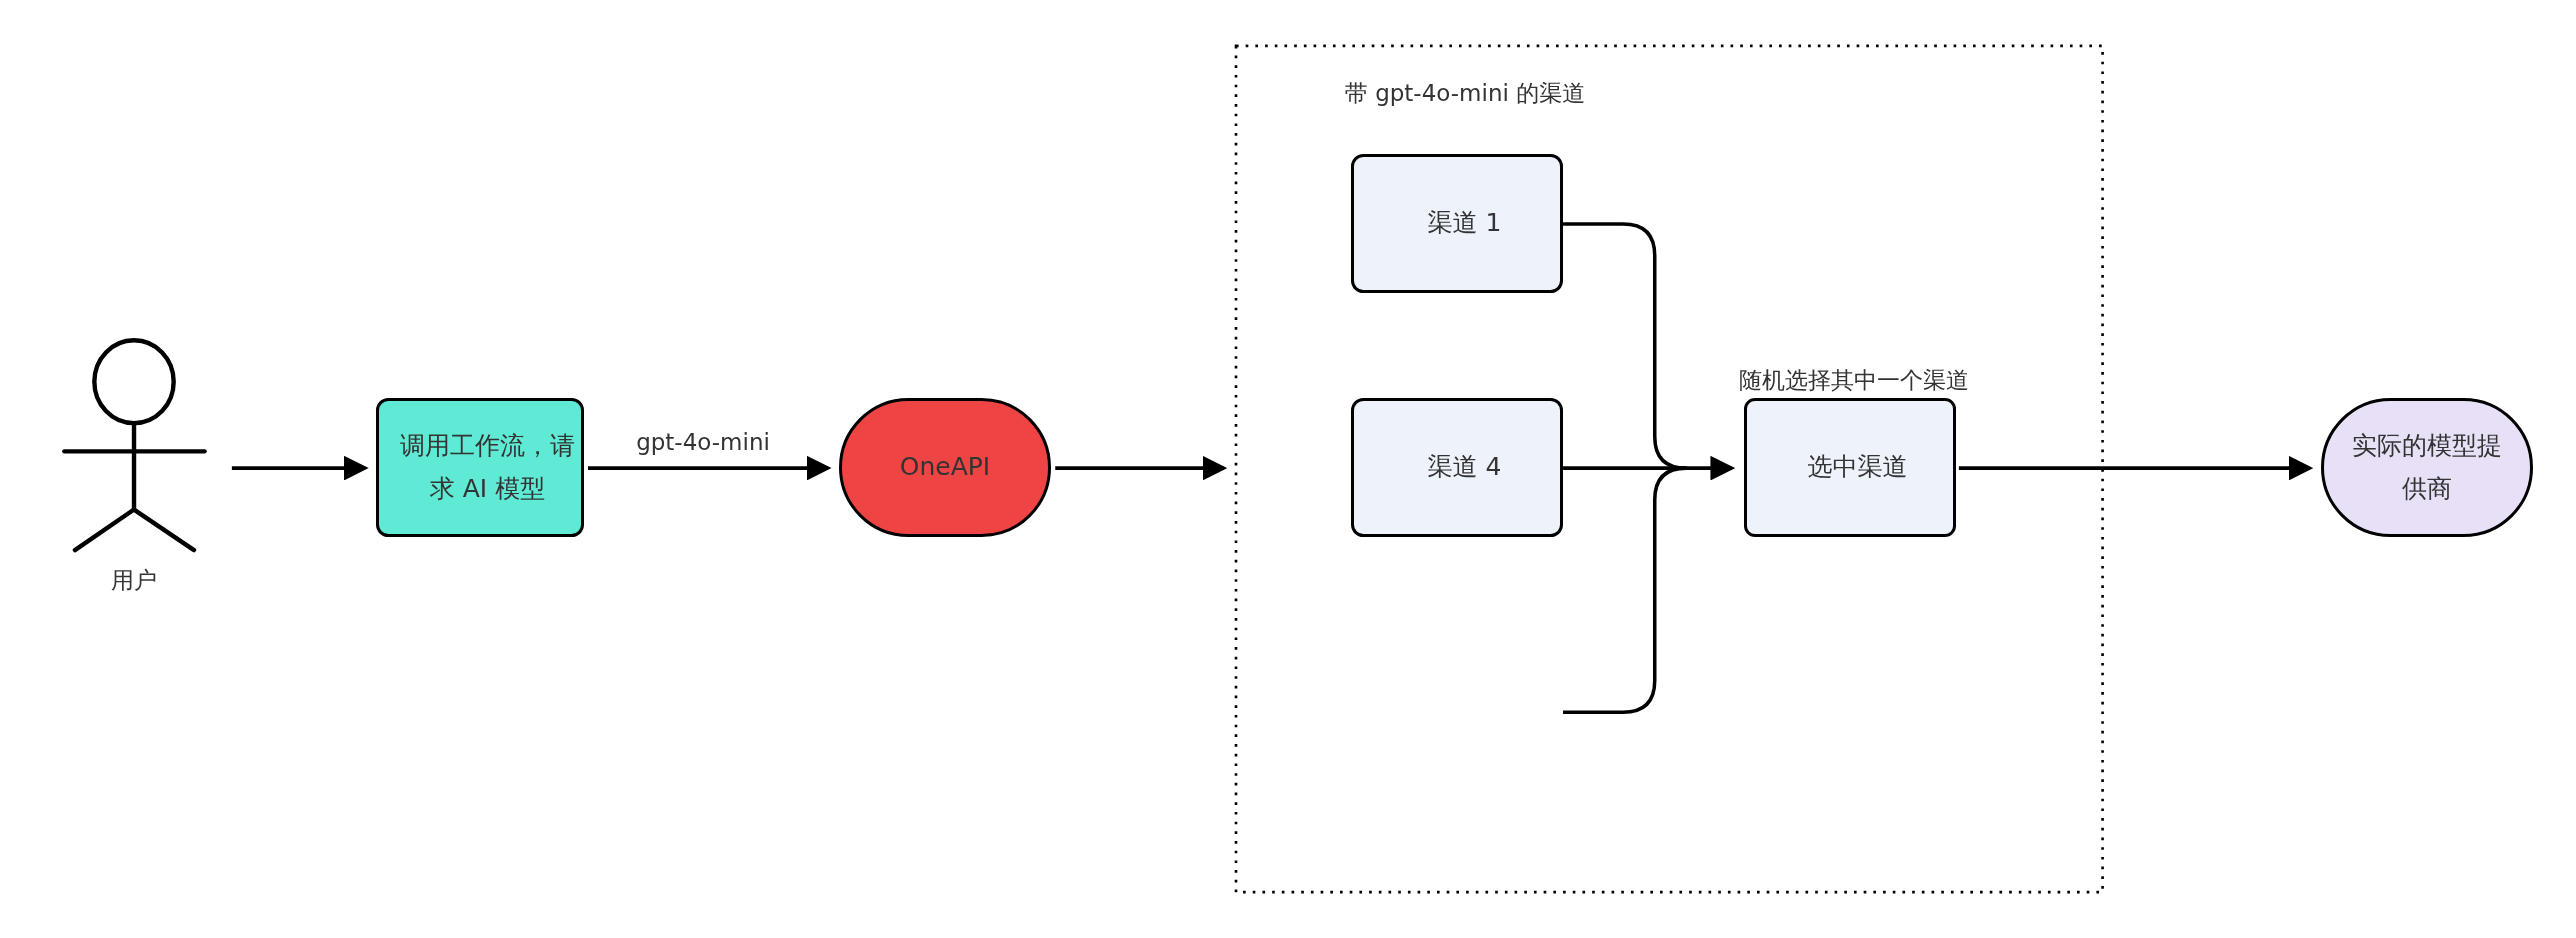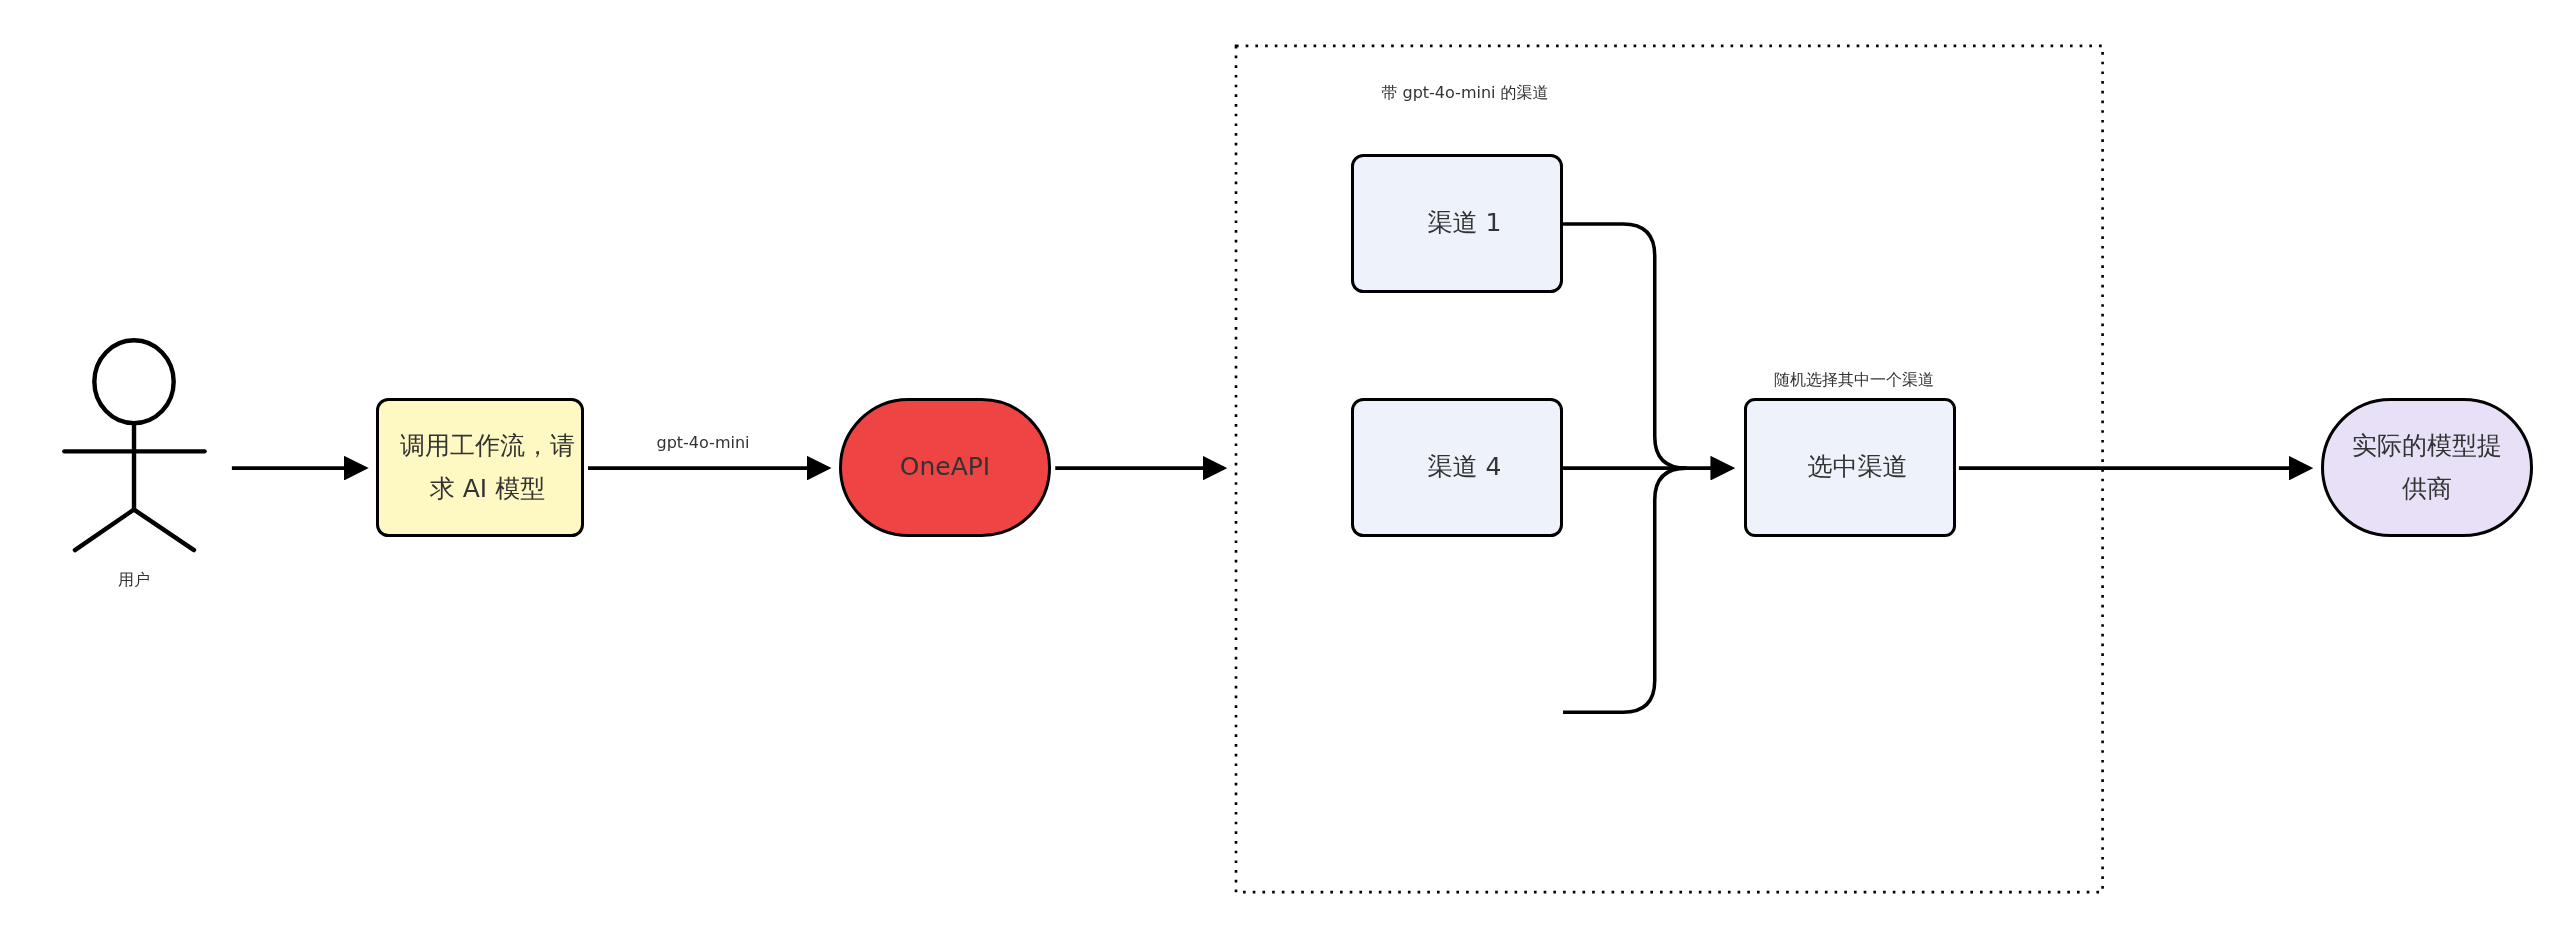--- a/index.html
+++ b/index.html
@@ -37,21 +37,21 @@
   .node-oneapi   { left: 839px;  top: 398px; width: 212px; height: 139px; }
   .node-ch1      { left: 1351px; top: 154px; width: 212px; height: 139px; }
   .node-ch2      { left: 1351px; top: 398px; width: 212px; height: 139px; }
   .node-ch3      { left: 1351px; top: 644px; width: 212px; height: 139px; }
   .node-selected { left: 1744px; top: 398px; width: 212px; height: 139px; border-radius: 11px; }
   .node-provider { left: 2321px; top: 398px; width: 212px; height: 139px; }
   .node-provider .inner { width: 160px; }
   .floating-label {
     position: absolute;
     transform: translate(-50%, -50%);
-    font-size: 16px;
+    font-size: 23px;
     white-space: nowrap;
     color: #333333;
   }
   .lbl-user      { left: 134px;  top: 580px; }
   .lbl-model     { left: 703px;  top: 442px; text-align: center; }
   .lbl-subtitle  { left: 1465px; top: 93px; }
   .lbl-random    { left: 1854px; top: 380px; }
 </style>
 </head>
 <body>
@@ -79,21 +79,21 @@
       <line x1="263" y1="531" x2="414" y2="531" marker-end="url(#arrowhead)"></line>
       <line x1="667" y1="531" x2="939" y2="531" marker-end="url(#arrowhead)"></line>
       <line x1="1197" y1="531" x2="1388" y2="531" marker-end="url(#arrowhead)"></line>
       <path d="M1773,254 H1841 Q1877,254 1877,290 V495 Q1877,531 1913,531"></path>
       <path d="M1773,808 H1841 Q1877,808 1877,772 V567 Q1877,531 1913,531"></path>
       <line x1="1773" y1="531" x2="1964" y2="531" marker-end="url(#arrowhead)"></line>
       <line x1="2222" y1="531" x2="2620" y2="531" marker-end="url(#arrowhead)"></line>
     </g>
   </svg>
 
-  <div class="node rectnode node-workflow" style="background-color: #fef9c3;">
+  <div class="node rectnode node-workflow" style="background-color: #5eead4;">
     <span class="inner">调用工作流，请求 AI 模型</span>
   </div>
 
   <div class="node stadium node-oneapi" style="background-color: #ef4444;">
     <span class="inner">OneAPI</span>
   </div>
 
   <div class="node rectnode node-ch1" style="background-color: rgb(237, 242, 251);">
     <span class="inner">渠道 1</span>
   </div>

